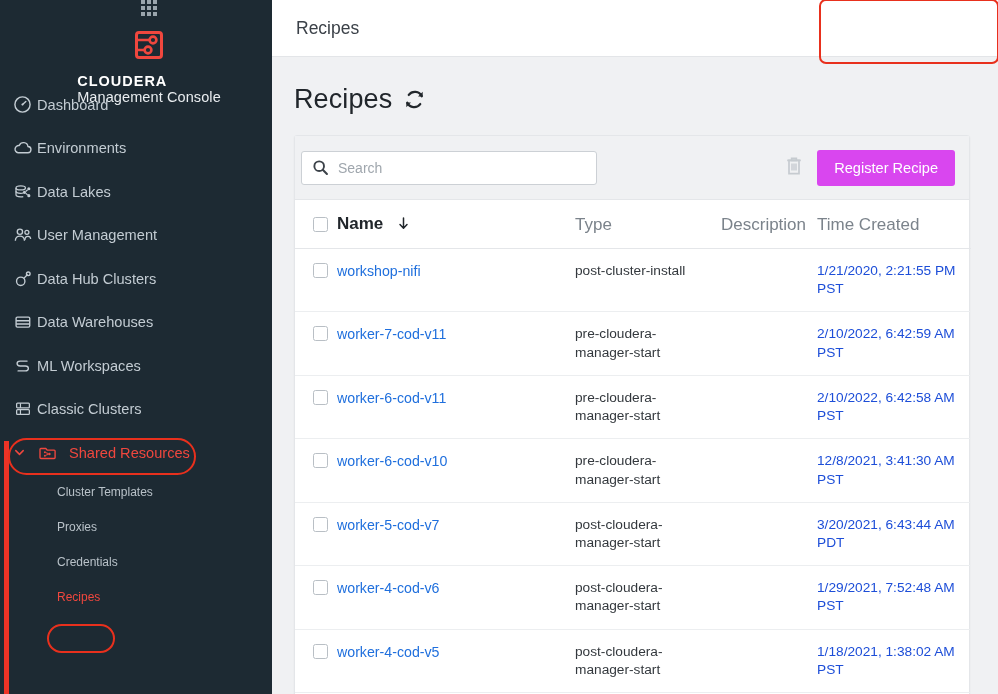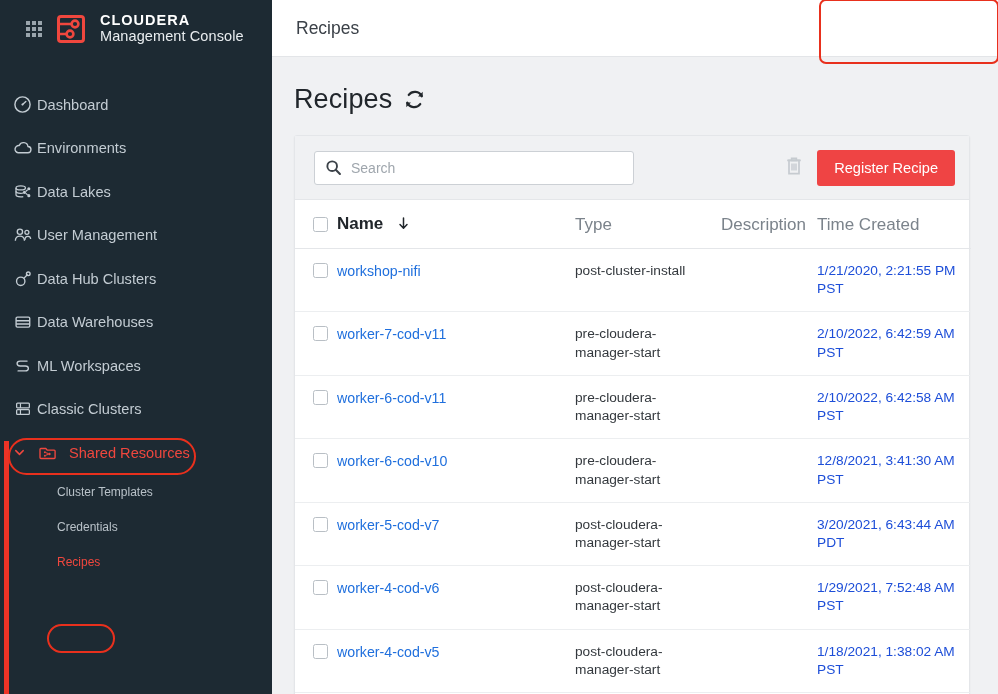--- a/index.html
+++ b/index.html
@@ -17,20 +17,21 @@
     background: #1d2a33;
     flex: 0 0 272px;
     position: relative;
     overflow: hidden;
   }
   .brand {
     height: 57px;
     display: flex; align-items: center;
     padding-left: 26px;
     gap: 14px;
+    flex-direction: column;
   }
   .grid-icon { display: grid; grid-template-columns: repeat(3, 4px);
     grid-template-rows: repeat(3, 4px); gap: 2px; }
   .grid-icon i { display: block; width: 4px; height: 4px; background: #9aa5ad; }
   .logo-mark { width: 30px; height: 30px; flex: 0 0 30px; }
   .brand-text { line-height: 1.08; }
   .brand-top {
     color: #ffffff; font-size: 14.5px; font-weight: bold;
     letter-spacing: 1.0px;
   }
@@ -95,36 +96,36 @@
     border-radius: 3px;
     box-shadow: 0 1px 2px rgba(0,0,0,.05);
   }
   .toolbar {
     height: 64px; display: flex; align-items: center;
     padding: 0 14px 0 4px; gap: 10px;
     background: #f0f1f3;
     border-bottom: 1px solid #e4e6e9;
   }
   .search-wrap {
-    position: relative; width: 320px; height: 34px; margin-left: 15px;
+    position: relative; width: 296px; height: 34px; margin-left: 2px;
   }
   .search-input {
     width: 100%; height: 34px;
     border: 1px solid #ccd0d5; border-radius: 3px;
     background: #ffffff;
     padding: 0 10px 0 36px;
     font-size: 14px; font-family: "Liberation Sans", sans-serif;
     color: #33383d; outline: none;
   }
   .search-input::placeholder { color: #9fa6ad; }
   .search-ico { position: absolute; left: 11px; top: 8px; pointer-events: none; }
   .spacer { flex: 1 1 auto; }
   .trash-btn { width: 26px; height: 30px; display:flex; align-items:center; justify-content:center; cursor: default; }
   .register-btn {
-    background: #ef4444; color: #ffffff;
+    background: #d946ef; color: #ffffff;
     border: none; border-radius: 3px;
     height: 36px; padding: 0 17px;
     font-size: 14.6px; font-family: "Liberation Sans", sans-serif;
     cursor: pointer; white-space: nowrap;
   }
 
   table { width: 100%; border-collapse: collapse; table-layout: fixed; }
   thead th {
     text-align: left; font-weight: normal;
     font-size: 17px; color: #7b838b;
@@ -294,20 +295,23 @@
             <circle cx="7.6" cy="9.6" r="1.1" fill="#f0473e"></circle>
             <circle cx="7.6" cy="13.6" r="1.1" fill="#f0473e"></circle>
             <path d="M8.5 10.2l3 1M8.5 13l3-1" stroke="#f0473e" stroke-width="1.1"></path>
           </svg>
         </span>
         <span>Shared Resources</span>
       </div>
 
       <div class="sub-item">
         <span>Cluster Templates</span>
+      </div>
+      <div class="sub-item">
+        <span>Proxies</span>
       </div>
       <div class="sub-item">
         <span>Credentials</span>
       </div>
       <div class="sub-item hl">
         <span>Recipes</span>
       </div>
     </nav>
 
     <div class="ann-bar" style="left:4px; top:441px; width:5px; height:253px;"></div>

